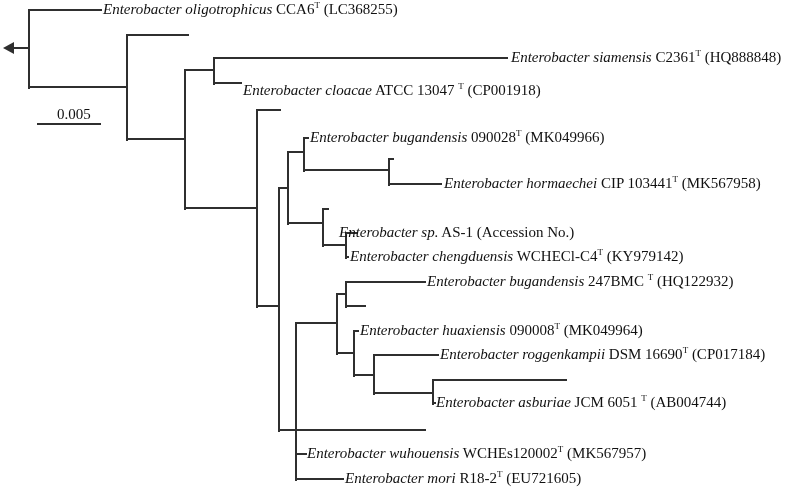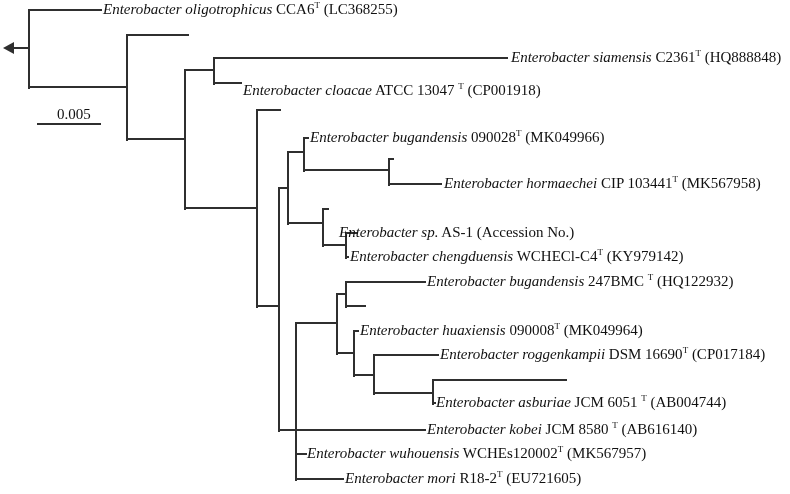--- a/index.html
+++ b/index.html
@@ -95,16 +95,15 @@
     <div class="taxon" style="left: 511px; top: 49px;"><span class="sp">Enterobacter siamensis</span><span class="strain"> C2361</span><sup>T</sup><span class="strain"> (HQ888848)</span></div>
     <div class="taxon" style="left: 243px; top: 82px;"><span class="sp">Enterobacter cloacae</span><span class="strain"> ATCC 13047 </span><sup>T</sup><span class="strain"> (CP001918)</span></div>
     <div class="taxon" style="left: 310px; top: 129px;"><span class="sp">Enterobacter bugandensis</span><span class="strain"> 090028</span><sup>T</sup><span class="strain"> (MK049966)</span></div>
     <div class="taxon" style="left: 444px; top: 175px;"><span class="sp">Enterobacter hormaechei</span><span class="strain"> CIP 103441</span><sup>T</sup><span class="strain"> (MK567958)</span></div>
     <div class="taxon" style="left: 339px; top: 224px;"><span class="sp">Enterobacter sp.</span><span class="strain"> AS-1</span><span class="strain"> (Accession No.)</span></div>
     <div class="taxon" style="left: 350px; top: 248px;"><span class="sp">Enterobacter chengduensis</span><span class="strain"> WCHECl-C4</span><sup>T</sup><span class="strain"> (KY979142)</span></div>
     <div class="taxon" style="left: 427px; top: 273px; text-align: right;"><span class="sp">Enterobacter bugandensis</span><span class="strain"> 247BMC </span><sup>T</sup><span class="strain"> (HQ122932)</span></div>
     <div class="taxon" style="left: 360px; top: 322px;"><span class="sp">Enterobacter huaxiensis</span><span class="strain"> 090008</span><sup>T</sup><span class="strain"> (MK049964)</span></div>
     <div class="taxon" style="left: 440px; top: 346px;"><span class="sp">Enterobacter roggenkampii</span><span class="strain"> DSM 16690</span><sup>T</sup><span class="strain"> (CP017184)</span></div>
     <div class="taxon" style="left: 436px; top: 394px;"><span class="sp">Enterobacter asburiae</span><span class="strain"> JCM 6051 </span><sup>T</sup><span class="strain"> (AB004744)</span></div>
-    <div class="taxon" style="left: 427px; top: 421px;"><span class="sp">Enterobacter kobei</span><span class="strain"> JCM 8580 </span><sup>T</sup><span class="strain"> (AB616140)</span></div>
     <div class="taxon" style="left: 307px; top: 445px;"><span class="sp">Enterobacter wuhouensis</span><span class="strain"> WCHEs120002</span><sup>T</sup><span class="strain"> (MK567957)</span></div>
     <div class="taxon" style="left: 345px; top: 470px;"><span class="sp">Enterobacter mori</span><span class="strain"> R18-2</span><sup>T</sup><span class="strain"> (EU721605)</span></div>
   </div>
 
 </body></html>

